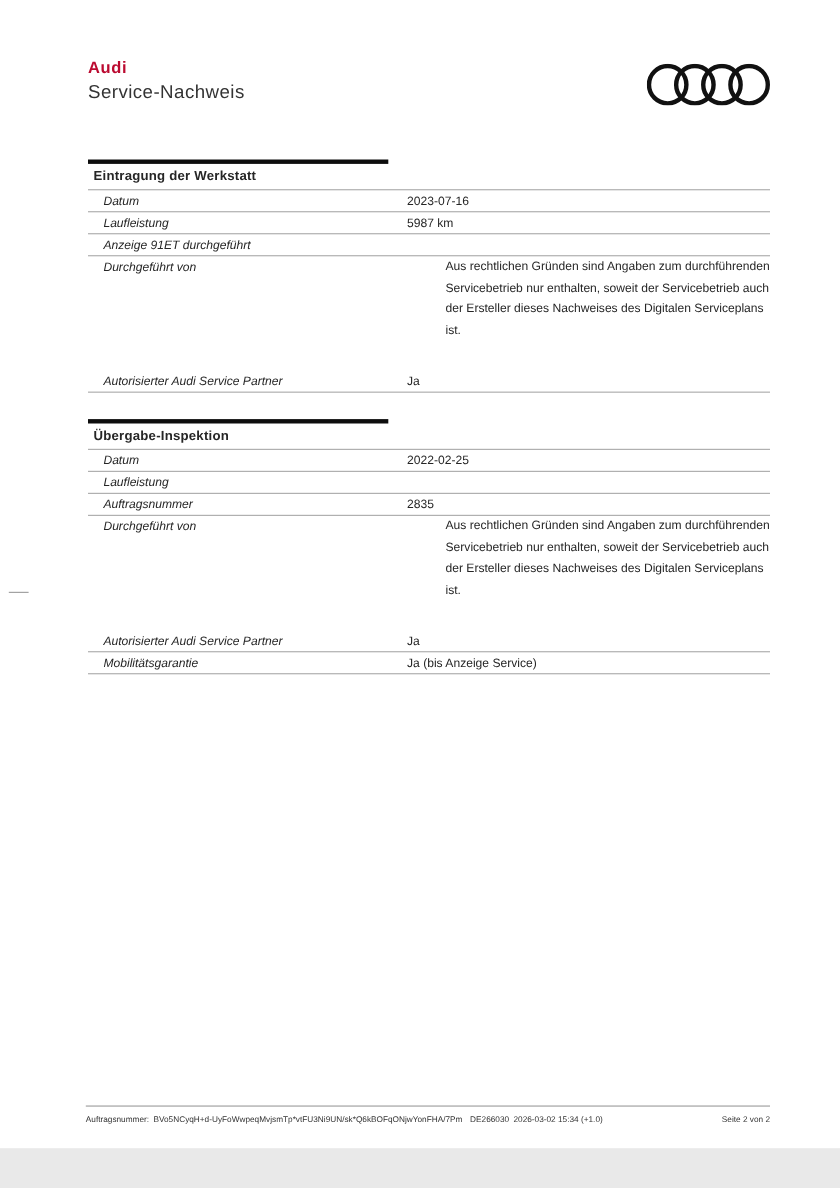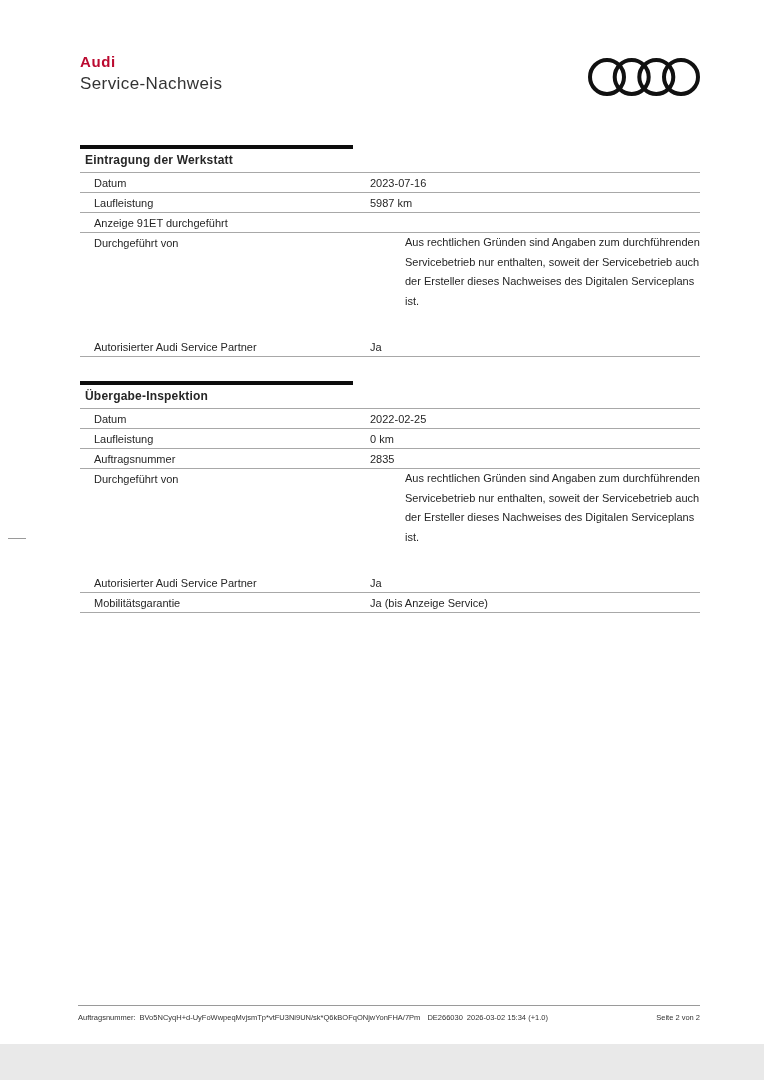--- a/index.html
+++ b/index.html
@@ -20,21 +20,21 @@
   .section-bar { height:4px; width:273px; background:#0d0d0d; }
   .section-heading {
     font-size:12px; font-weight:bold; letter-spacing:0.2px;
     padding:4px 0 5px 5px; border-bottom:1px solid #a8a8a8;
   }
   .row {
     display:flex; align-items:flex-start;
     border-bottom:1px solid #a8a8a8;
     padding:4px 0 3px 14px; font-size:11px; line-height:12px;
   }
-  .row-label { flex:0 0 276px; padding-right:10px; }
+  .row-label { flex:0 0 276px; padding-right:10px;font-style:italic; }
   .row-value { flex:1; max-width:322px; }
   .row-full .row-label { flex:1 1 auto; }
   .row-multiline { border-bottom:none; padding-bottom:26px;gap:35px; }
   .row-multiline .row-value { line-height:19.5px; margin-top:-4px; }
   
   .fold-mark { position:absolute; left:8px; top:538px; width:18px; border-top:1px solid #9a9a9a; }
   
   .footer {
     position:absolute; left:78px; top:1005px; width:622px;
     border-top:1px solid #9a9a9a; padding-top:7px;
@@ -89,21 +89,20 @@
       </section>
       <section class="section">
         <div class="section-bar"></div>
         <h2 class="section-heading">Übergabe-Inspektion</h2>
         <div class="row">
           <div class="row-label">Datum</div>
           <div class="row-value">2022-02-25</div>
         </div>
         <div class="row">
           <div class="row-label">Laufleistung</div>
-          <div class="row-value">0 km</div>
         </div>
         <div class="row">
           <div class="row-label">Auftragsnummer</div>
           <div class="row-value">2835</div>
         </div>
         <div class="row row-multiline">
           <div class="row-label">Durchgeführt von</div>
           <div class="row-value">Aus rechtlichen Gründen sind Angaben zum durchführenden Servicebetrieb nur enthalten, soweit der Servicebetrieb auch der Ersteller dieses Nachweises des Digitalen Serviceplans ist.</div>
         </div>
         <div class="row">

